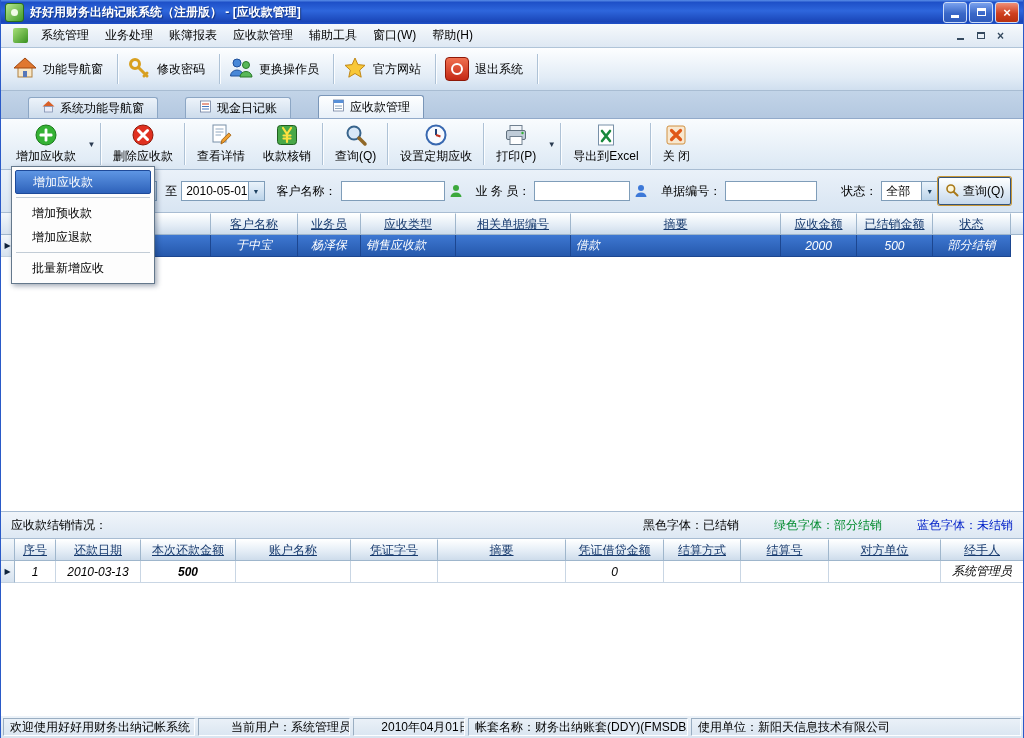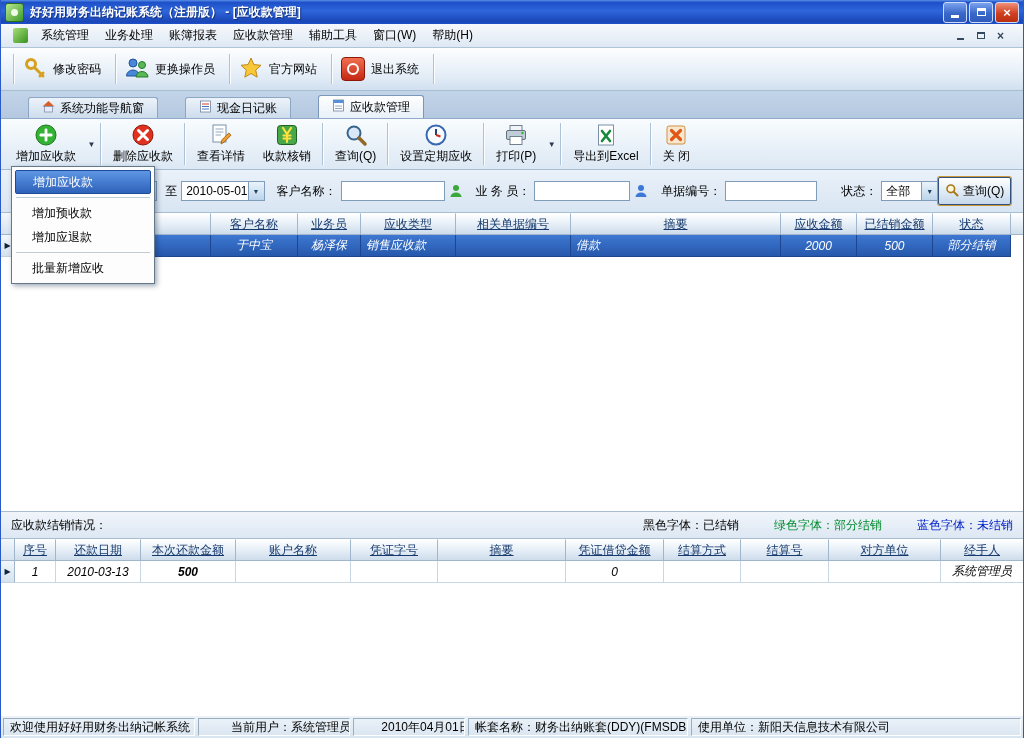--- a/index.html
+++ b/index.html
@@ -124,20 +124,28 @@
       <div class="mdi-btn">
           <span class="mdi-restore"></span>
         </div>
       <div class="mdi-btn">
           <span class="mdi-x">×</span>
         </div>
     </div>
   </div>
 
   <div class="toolbar1">
+    <div class="tb1-btn">
+      <span><svg width="24" height="24" viewBox="0 0 24 24">
+            <rect x="5" y="11" width="14" height="10" fill="#F8E8C8" stroke="#B08040"></rect>
+            <polygon points="12,2 23,12 1,12" fill="#E07830" stroke="#A04810"></polygon>
+            <rect x="10" y="15" width="4" height="6" fill="#5878B8"></rect>
+          </svg></span>
+      <span>功能导航窗</span>
+    </div>
     <div class="tb1-sep"></div>
     <div class="tb1-btn">
       <span><svg width="24" height="24" viewBox="0 0 24 24">
             <circle cx="8" cy="8" r="4.5" fill="none" stroke="#D8A020" stroke-width="3"></circle>
             <path d="M11.5 11.5 L20 20 M17 20 L20 17" stroke="#D8A020" stroke-width="3" fill="none" stroke-linecap="round"></path>
           </svg></span>
       <span>修改密码</span>
     </div>
     <div class="tb1-sep"></div>
     <div class="tb1-btn">

